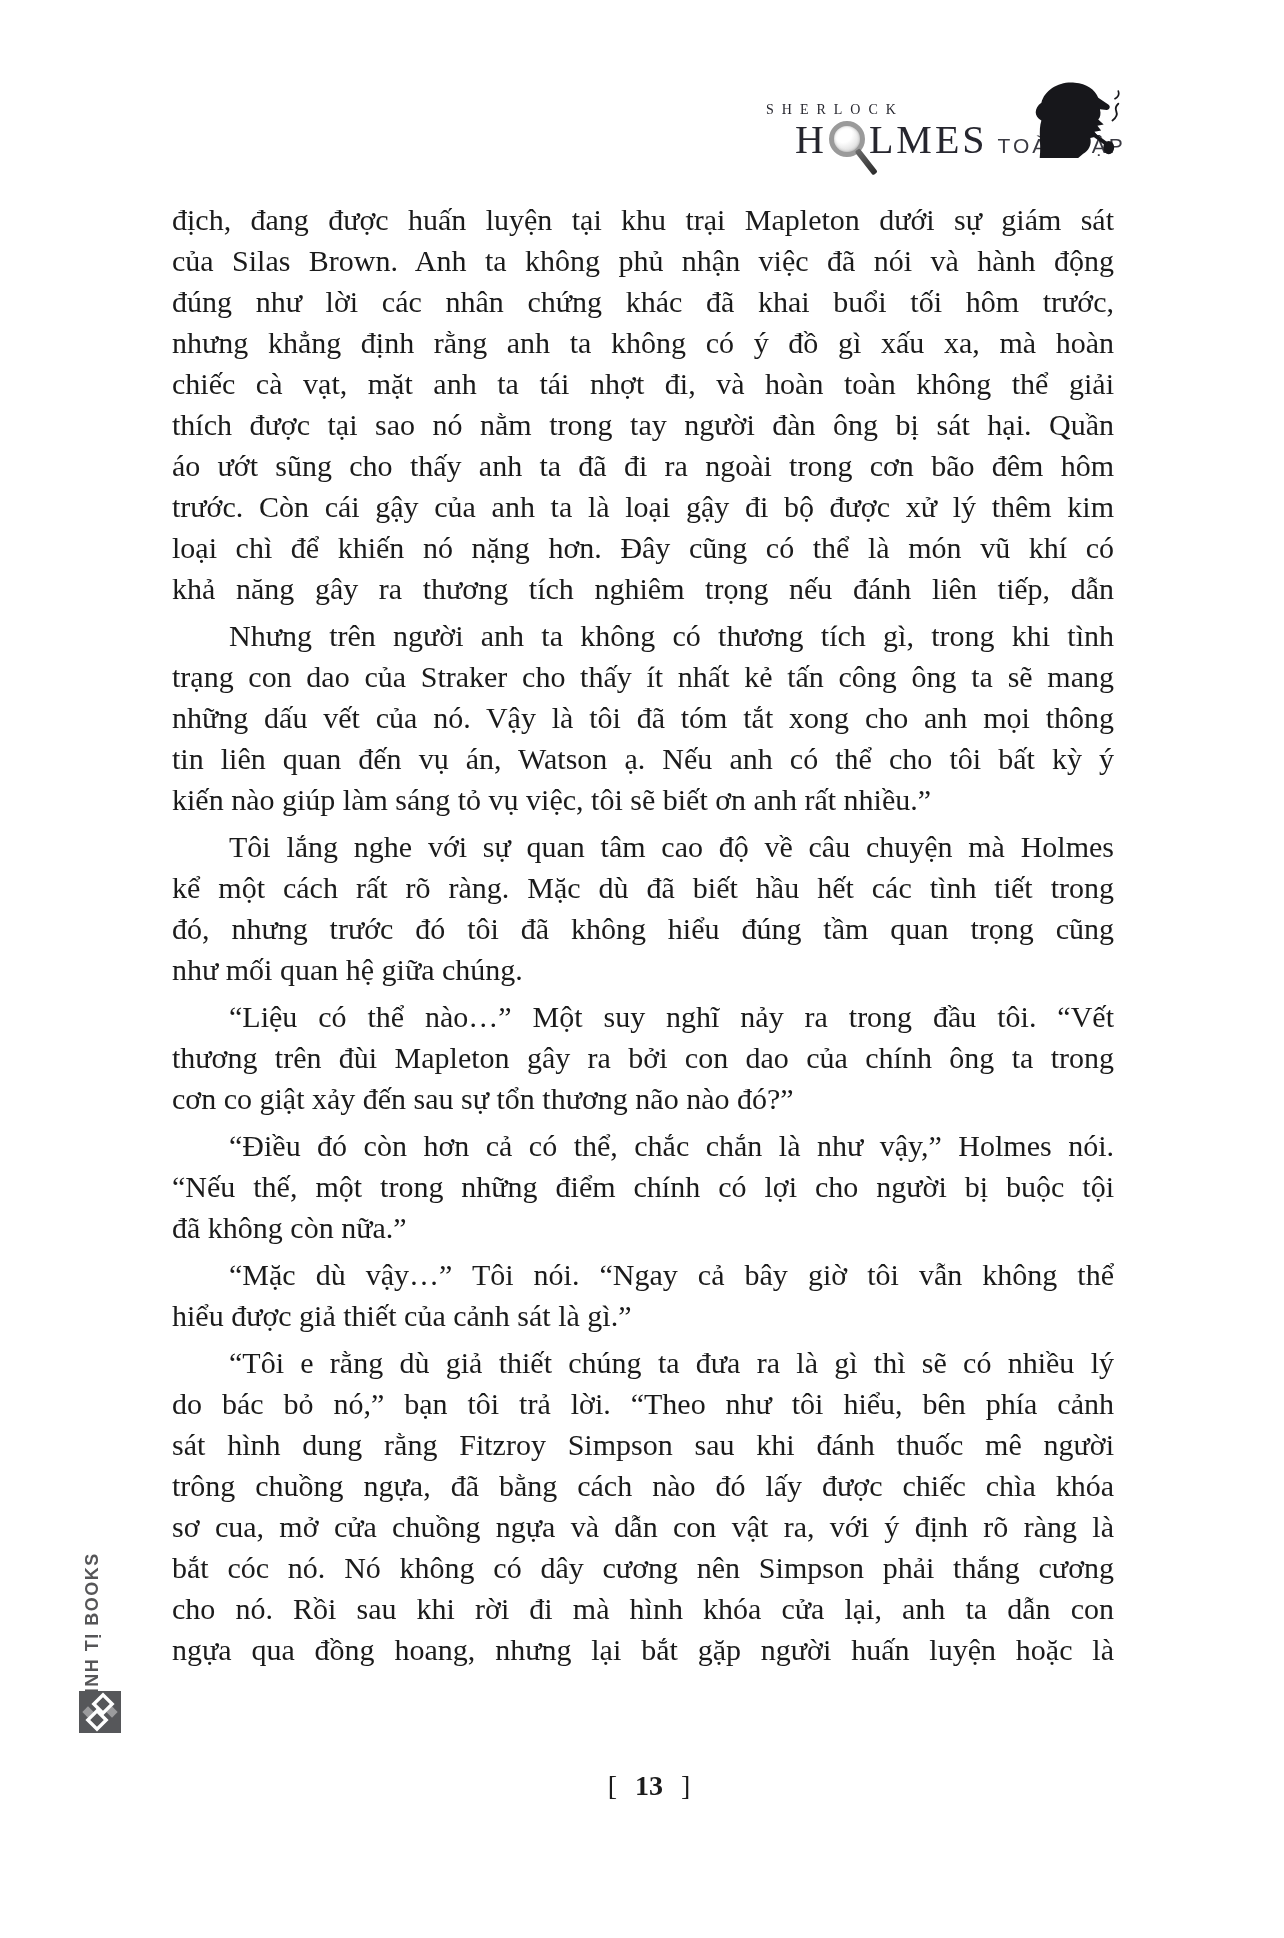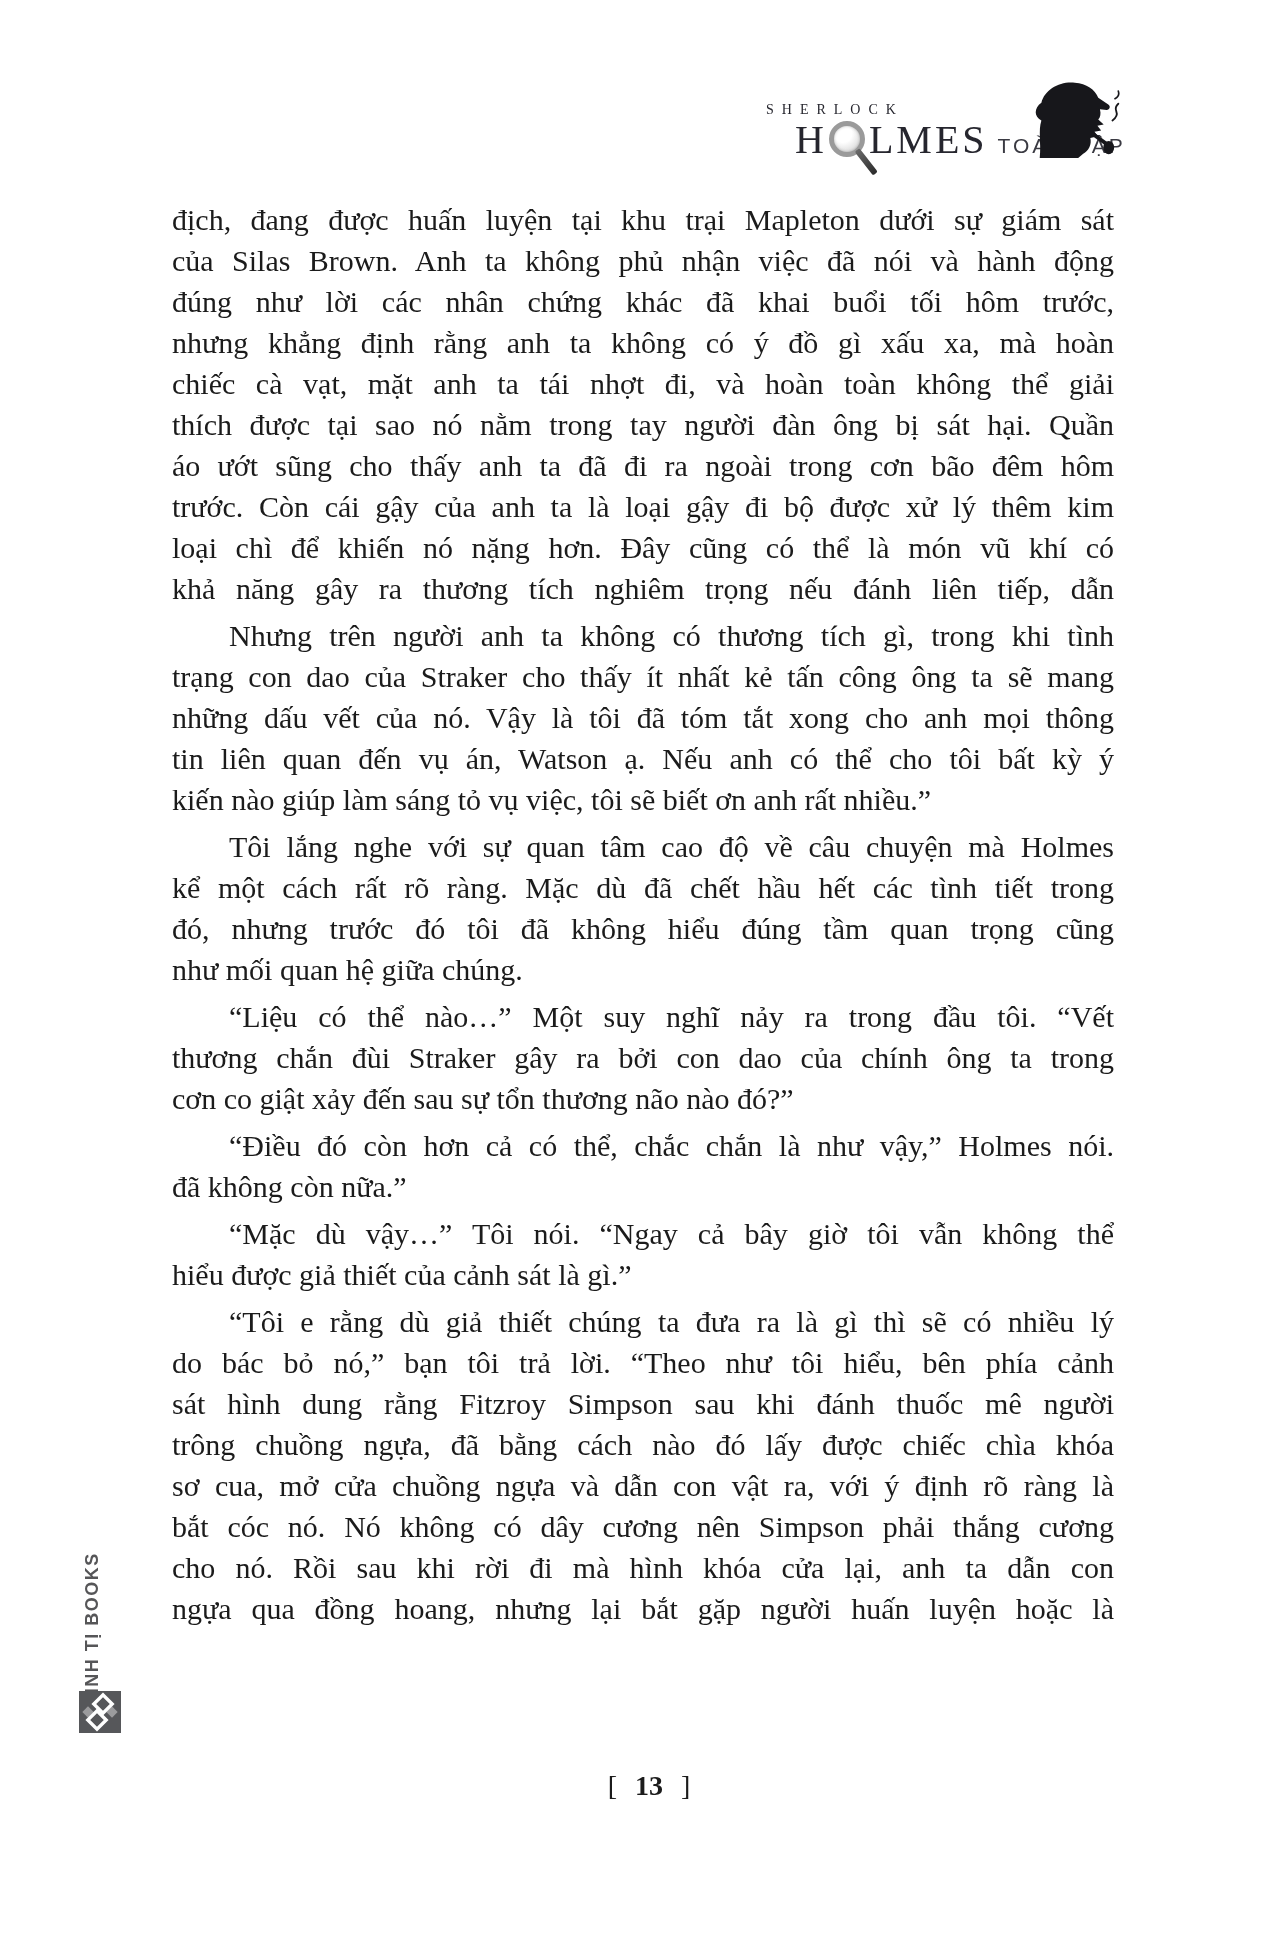--- a/index.html
+++ b/index.html
@@ -118,31 +118,32 @@
     </p>
     <p class="para indent">
       <span class="line">Nhưng trên người anh ta không có thương tích gì, trong khi tình</span>
       <span class="line">trạng con dao của Straker cho thấy ít nhất kẻ tấn công ông ta sẽ mang</span>
       <span class="line">những dấu vết của nó. Vậy là tôi đã tóm tắt xong cho anh mọi thông</span>
       <span class="line">tin liên quan đến vụ án, Watson ạ. Nếu anh có thể cho tôi bất kỳ ý</span>
       <span class="line lastline">kiến nào giúp làm sáng tỏ vụ việc, tôi sẽ biết ơn anh rất nhiều.”</span>
     </p>
     <p class="para indent">
       <span class="line">Tôi lắng nghe với sự quan tâm cao độ về câu chuyện mà Holmes</span>
-      <span class="line">kể một cách rất rõ ràng. Mặc dù đã chết hầu hết các tình tiết trong</span>
+      <span class="line">kể một cách rất rõ ràng. Mặc dù đã biết hầu hết các tình tiết trong</span>
       <span class="line">đó, nhưng trước đó tôi đã không hiểu đúng tầm quan trọng cũng</span>
       <span class="line lastline">như mối quan hệ giữa chúng.</span>
     </p>
     <p class="para indent">
       <span class="line">“Liệu có thể nào…” Một suy nghĩ nảy ra trong đầu tôi. “Vết</span>
-      <span class="line">thương chắn đùi Straker gây ra bởi con dao của chính ông ta trong</span>
+      <span class="line">thương trên đùi Mapleton gây ra bởi con dao của chính ông ta trong</span>
       <span class="line lastline">cơn co giật xảy đến sau sự tổn thương não nào đó?”</span>
     </p>
     <p class="para indent">
       <span class="line">“Điều đó còn hơn cả có thể, chắc chắn là như vậy,” Holmes nói.</span>
+      <span class="line">“Nếu thế, một trong những điểm chính có lợi cho người bị buộc tội</span>
       <span class="line lastline">đã không còn nữa.”</span>
     </p>
     <p class="para indent">
       <span class="line">“Mặc dù vậy…” Tôi nói. “Ngay cả bây giờ tôi vẫn không thể</span>
       <span class="line lastline">hiểu được giả thiết của cảnh sát là gì.”</span>
     </p>
     <p class="para indent">
       <span class="line">“Tôi e rằng dù giả thiết chúng ta đưa ra là gì thì sẽ có nhiều lý</span>
       <span class="line">do bác bỏ nó,” bạn tôi trả lời. “Theo như tôi hiểu, bên phía cảnh</span>
       <span class="line">sát hình dung rằng Fitzroy Simpson sau khi đánh thuốc mê người</span>

